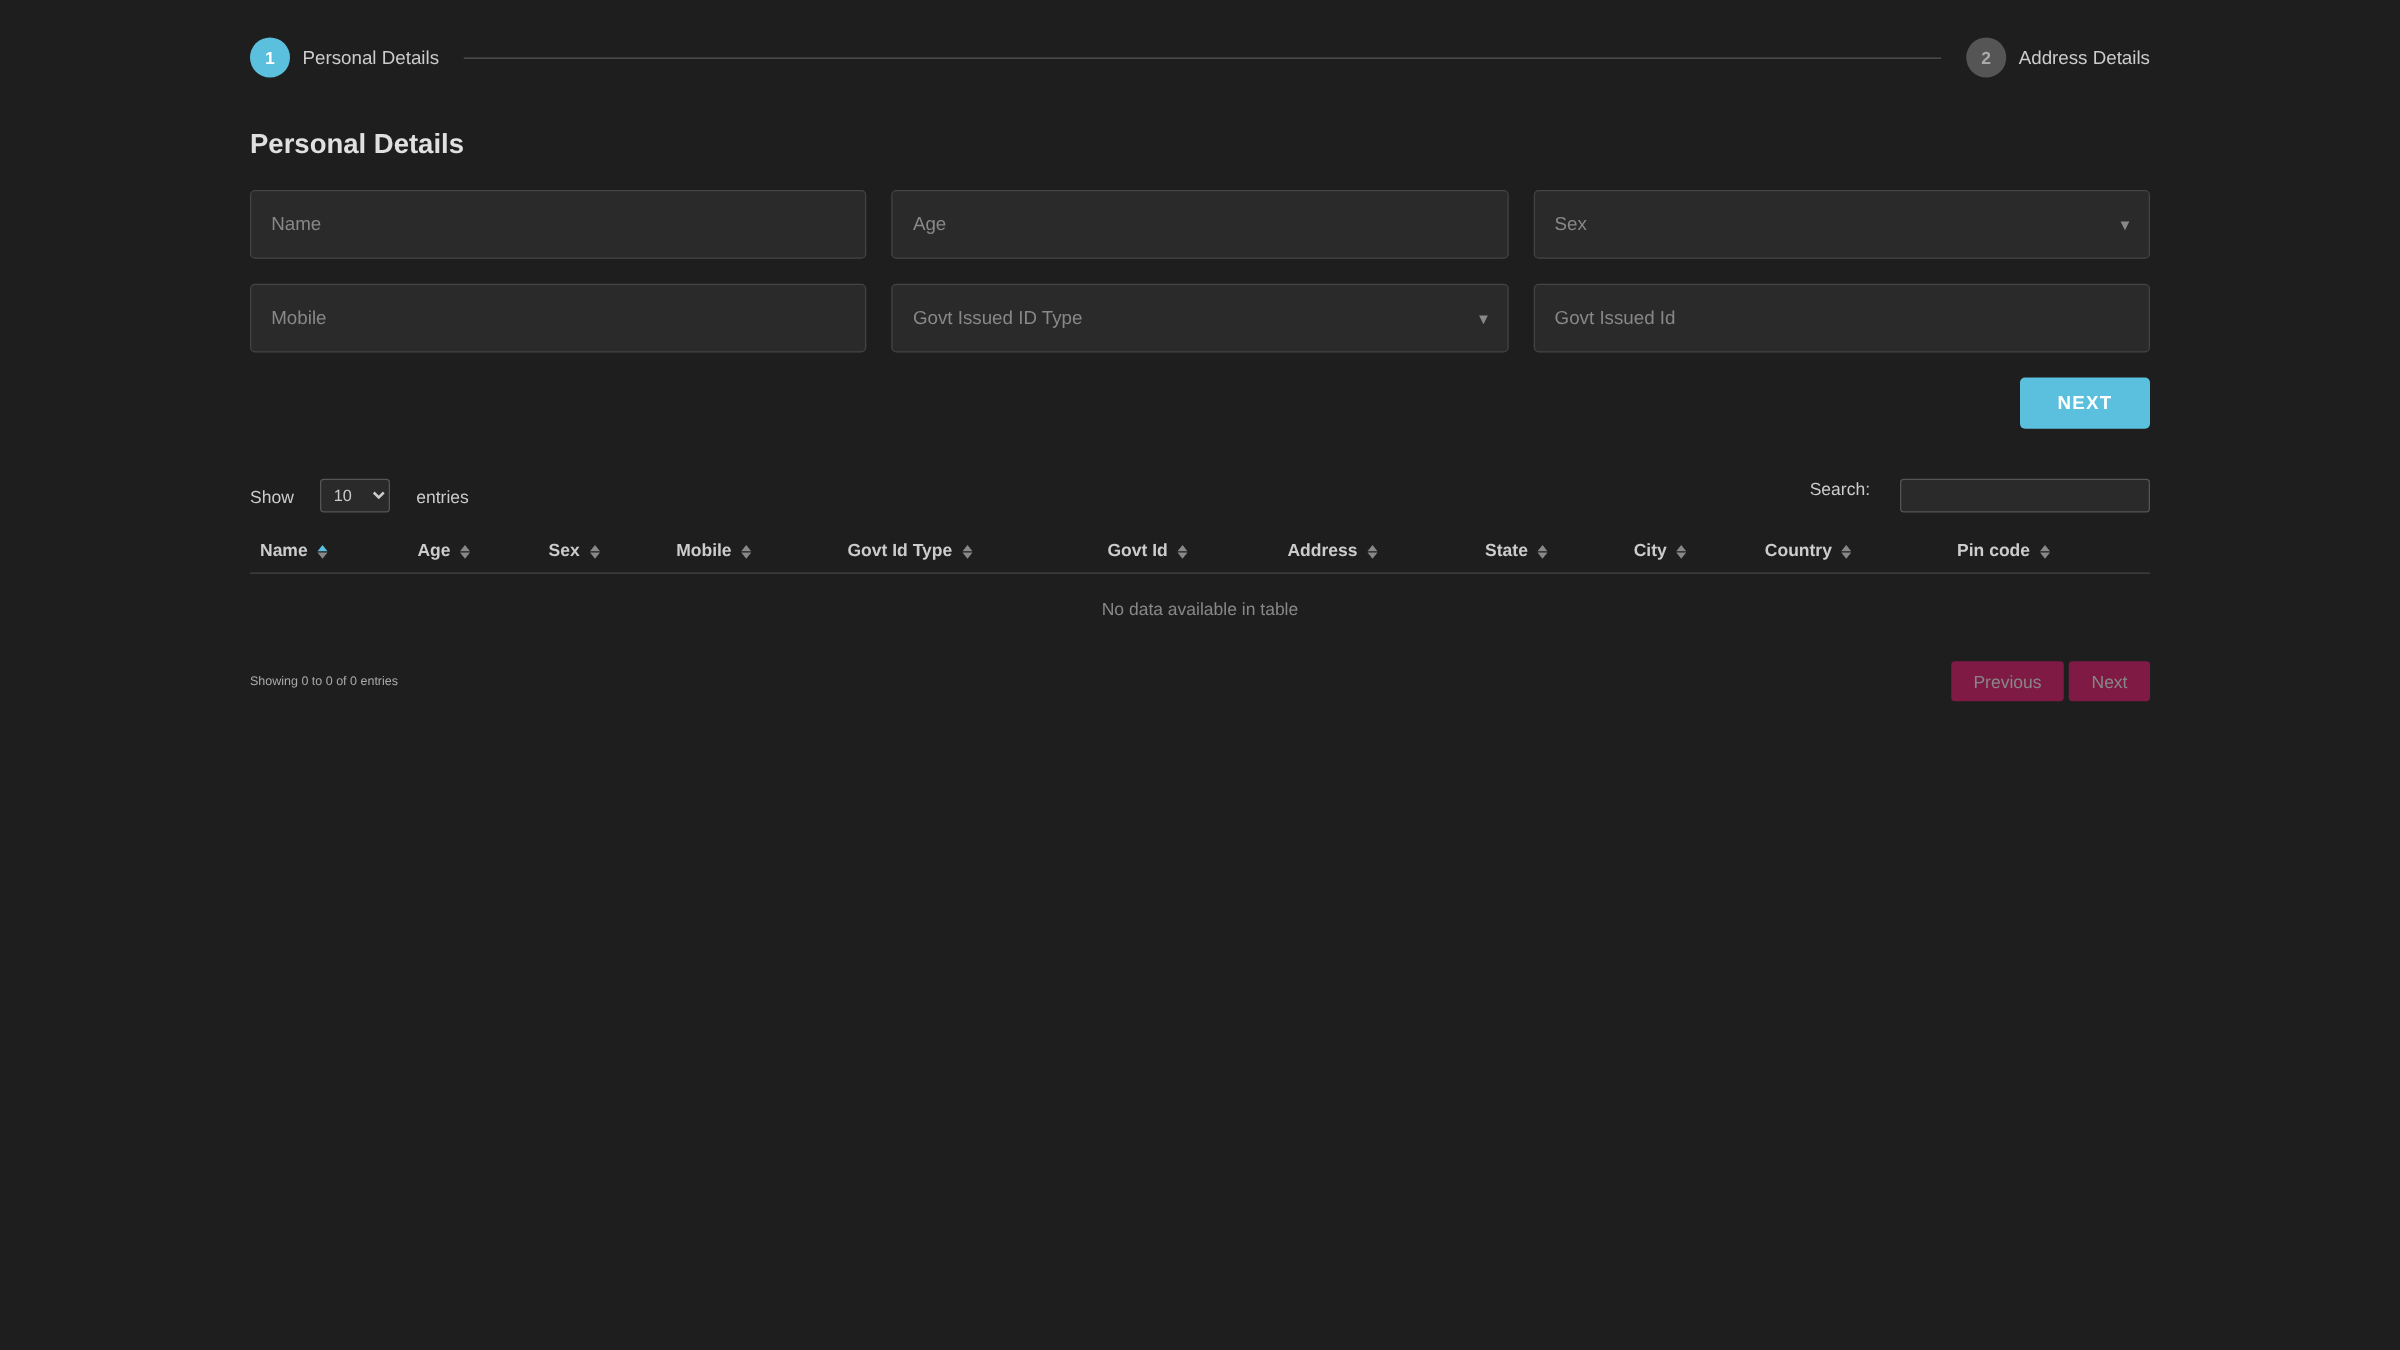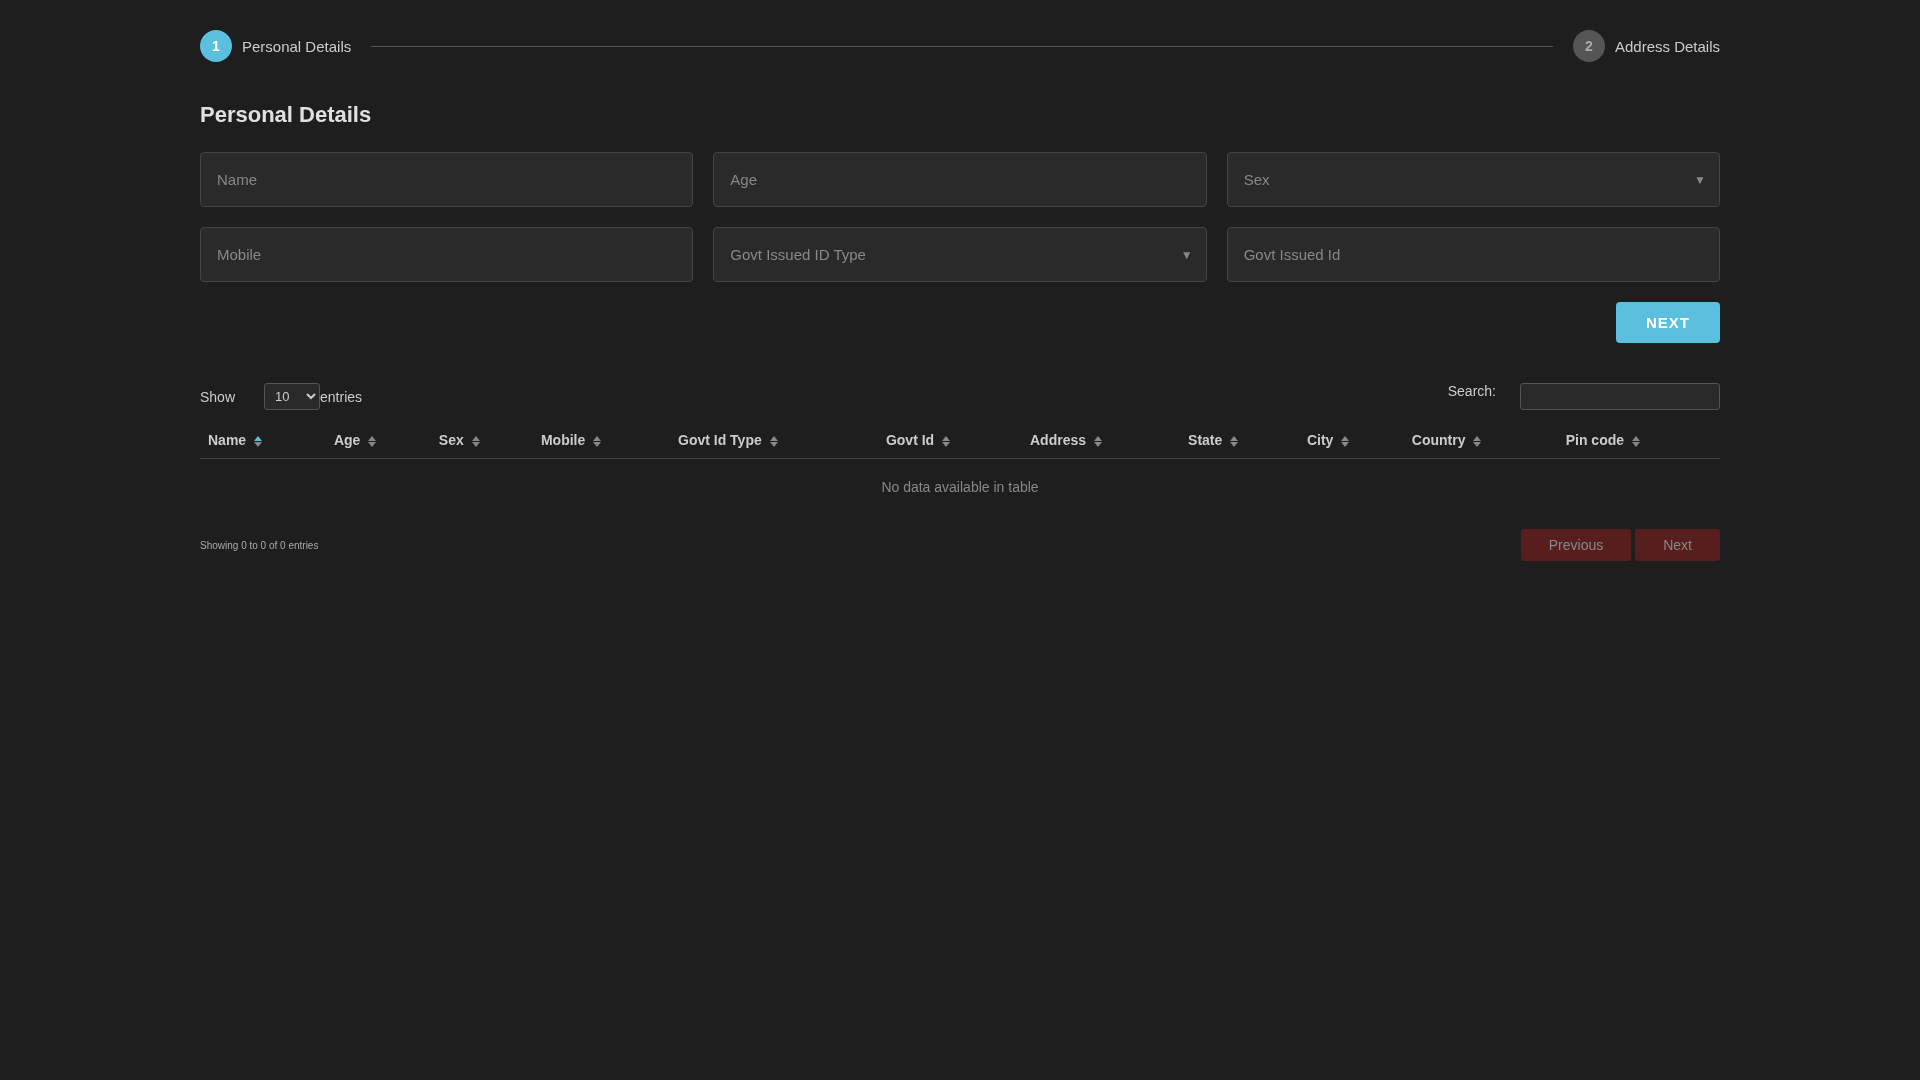--- a/index.html
+++ b/index.html
@@ -151,34 +151,33 @@
     .datatable-controls {
       display: flex;
       justify-content: space-between;
       align-items: center;
       margin-bottom: 12px;
     }
 
     .show-entries {
       display: flex;
       align-items: center;
-      gap: 0;
+      gap: 21px;
       color: #ccc;
       justify-content: space-between;
     }
 
     .show-select {
       background-color: #2a2a2a;
       border: 1px solid #555;
       border-radius: 3px;
       color: #ccc;
       padding: 4px 6px;
       font-size: 13px;
       cursor: pointer;
-      margin-left: 29px;
     }
 
     .search-area {
       display: flex;
       align-items: flex-start;
       gap: 24px;
       color: #ccc;
     }
 
     .search-input {
@@ -264,25 +263,25 @@
       color: #aaa;
       font-size: 10px;
     }
 
     .pagination-btns {
       display: flex;
       gap: 4px;
     }
 
     .page-btn {
-      background-color: #7f1d1d;
+      background-color: #be185d;
       color: #ccc;
       border: none;
       border-radius: 3px;
-      padding: 8px 28px;
+      padding: 8px 18px;
       font-size: 14px;
       cursor: pointer;
     }
 
     .page-btn:disabled, .page-btn.disabled {
       opacity: 0.6;
       cursor: default;
     }
   </style>
 </head>

